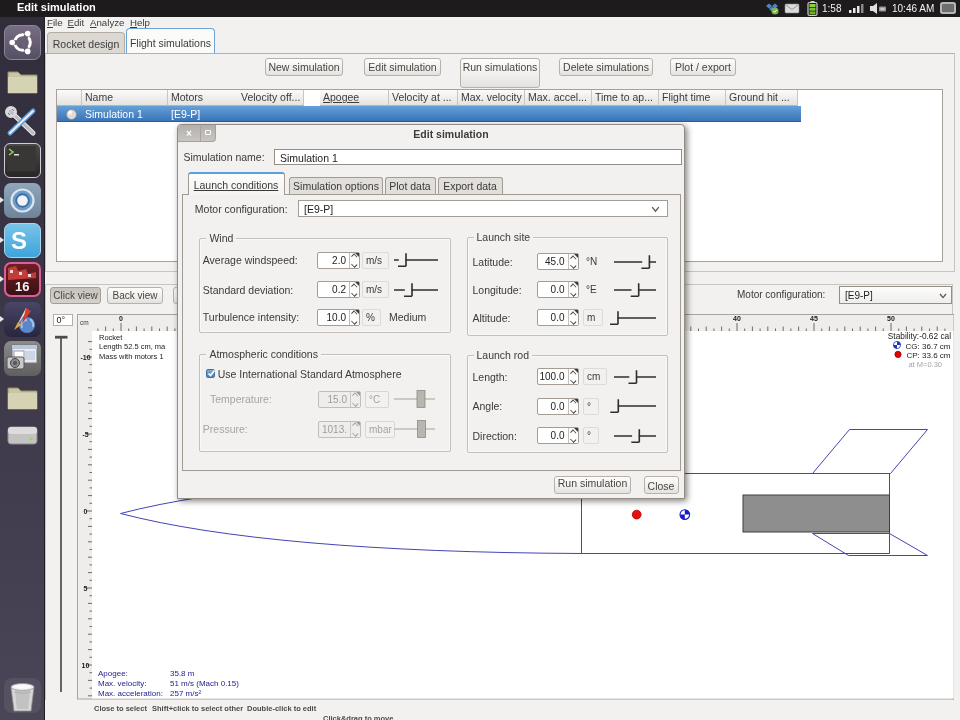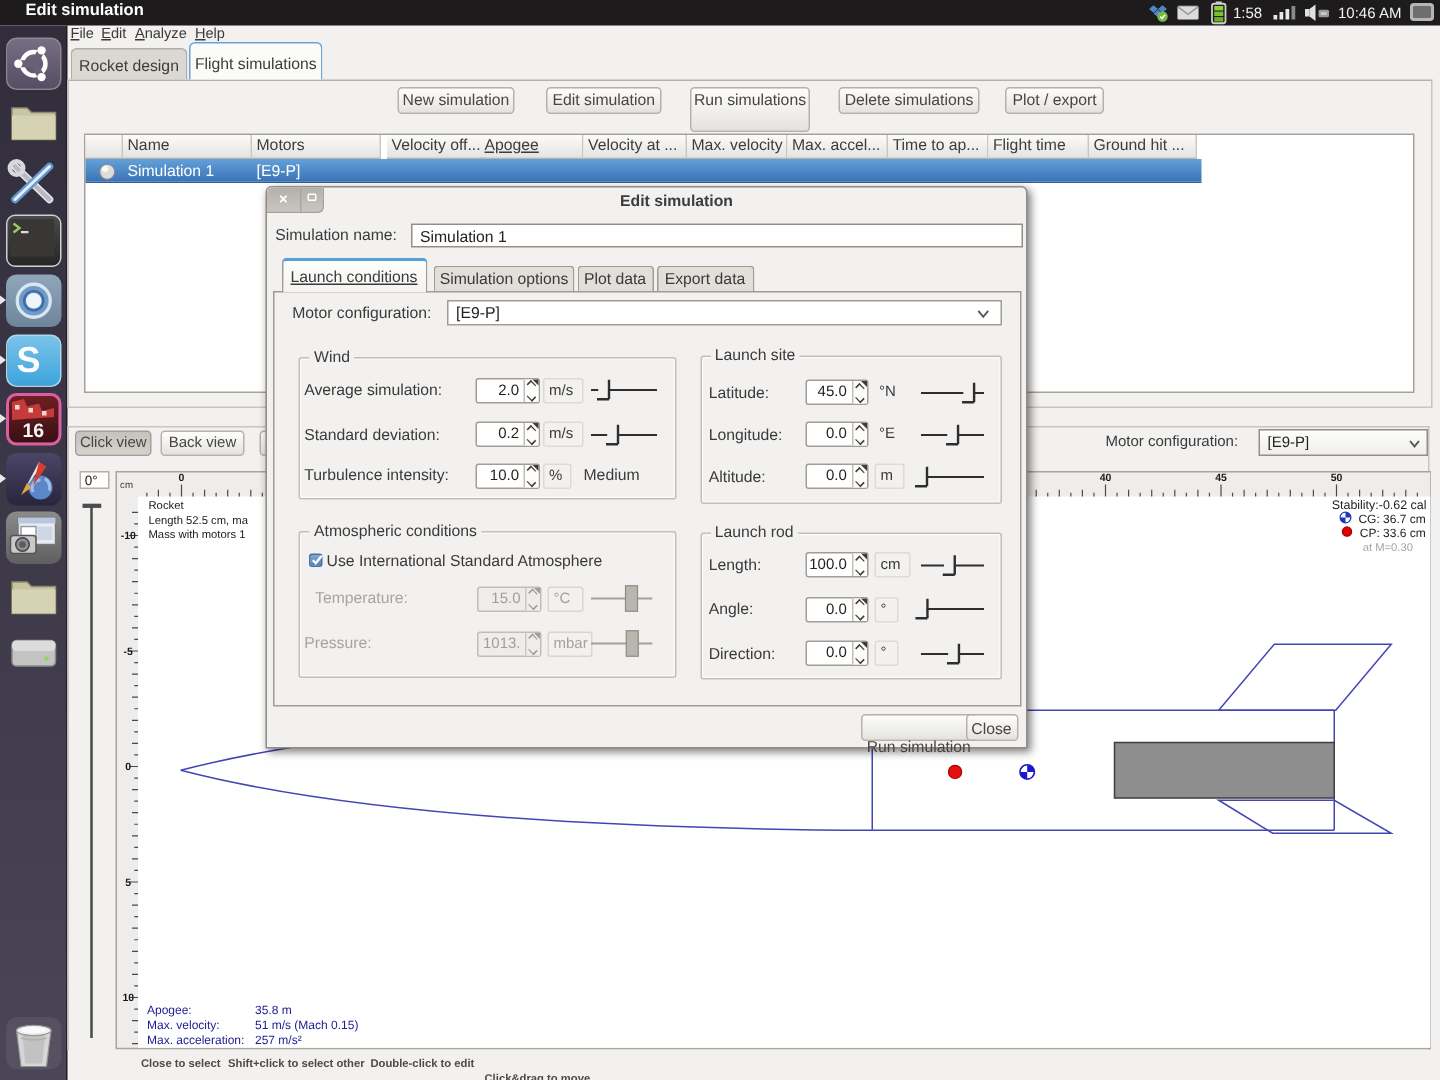--- a/index.html
+++ b/index.html
@@ -257,21 +257,21 @@
 <div class="btn" style="left:265px; top:58px; width:78px; height:18px; padding-top:2px;">New simulation</div>
 <div class="btn" style="left:364px; top:58px; width:77px; height:18px; padding-top:2px;">Edit simulation</div>
 <div class="btn" style="left:460px; top:58px; width:80px; height:30px; padding-top:2px;">Run simulations</div>
 <div class="btn" style="left:559px; top:58px; width:94px; height:18px; padding-top:2px;">Delete simulations</div>
 <div class="btn" style="left:670px; top:58px; width:66px; height:18px; padding-top:2px;">Plot / export</div>
 
 <div id="table" class="abs">
   <div class="th" style="left:0px; width:25px;"></div>
   <div class="th" style="left:25px; width:86px;">Name</div>
   <div class="th" style="left:111px; width:86px;">Motors</div>
-  <div class="th" style="left:181px; width:66px;margin-left:20px;">Velocity off...</div>
+  <div class="th" style="left:181px; width:66px;">Velocity off...</div>
   <div class="th" style="left:263px; width:69px;text-decoration:underline;">Apogee</div>
   <div class="th" style="left:332px; width:69px;">Velocity at ...</div>
   <div class="th" style="left:401px; width:67px;">Max. velocity</div>
   <div class="th" style="left:468px; width:67px;">Max. accel...</div>
   <div class="th" style="left:535px; width:67px;">Time to ap...</div>
   <div class="th" style="left:602px; width:67px;">Flight time</div>
   <div class="th" style="left:669px; width:72px;">Ground hit ...</div>
   <div id="selrow">
     <svg style="position:absolute;left:9px;top:3px;" width="11" height="11" viewBox="0 0 11 11">
       <circle cx="5.5" cy="5.5" r="5" fill="#dcdcdc"></circle>
@@ -403,21 +403,21 @@
       </div>
   <div class="group" style="left:21.4px;top:112.8px;width:252px;height:95px;">
         <span class="glabel">Wind</span>
       </div>
   <div class="group" style="left:21.4px;top:228.9px;width:252px;height:98px;">
         <span class="glabel">Atmospheric conditions</span>
       </div>
   <div class="group" style="left:288.5px;top:229.5px;width:201px;height:98.5px;">
         <span class="glabel">Launch rod</span>
       </div>
-  <div class="dlabel" style="left:24.8px;top:129.3px;">Average simulation:</div>
+  <div class="dlabel" style="left:24.8px;top:129.3px;">Average windspeed:</div>
   <div class="spin" style="left:139px;top:126.8px;width:43px;">
         <span class="val">2.0</span>
         <span class="arr">
           <b class="up"></b>
           <b class="dn"></b>
           <i></i>
         </span>
       </div>
   <div class="unitbox" style="left:184px;top:126.8px;width:27px;">m/s</div>
   <svg class="abs" style="left:216px;top:125.3px;overflow:visible;" width="44" height="20" viewBox="0 0 44 20">
@@ -567,17 +567,17 @@
           <b class="dn"></b>
           <i></i>
         </span>
       </div>
   <div class="unitbox" style="left:405px;top:302.3px;width:16px;">°</div>
   <svg class="abs" style="left:436.3px;top:300.8px;overflow:visible;" width="42" height="20" viewBox="0 0 42 20">
         <line x1="0" y1="10" x2="42" y2="10" stroke="#2e2e2e" stroke-width="1.3"></line>
         <rect x="18.1" y="5.5" width="6.7" height="9" fill="#f2f1f0"></rect>
         <path d="M25.3 3.2 V16.2 M17.3 16.2 H25.3" stroke="#2e2e2e" stroke-width="1.6" fill="none"></path>
       </svg>
-  <div class="btn" style="left:396px;top:351.2px;width:77px;height:17.5px;padding-top:15px; font-size:10.5px;">Run simulation</div>
+  <div class="btn" style="left:376px;top:351.2px;width:77px;height:17.5px;padding-top:0; font-size:10.5px;">Run simulation</div>
   <div class="btn" style="left:465.5px;top:351.2px;width:35px;height:17.5px;padding-top:3px; font-size:10.5px;">Close</div>
 </div>
 
 </div>
 
 </body></html>

